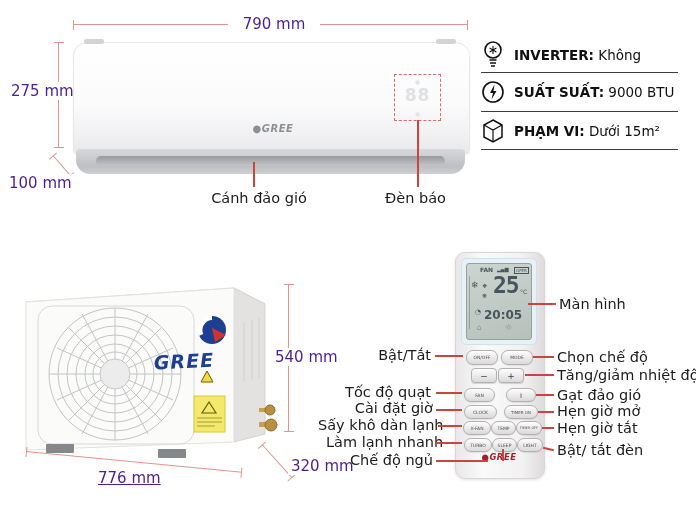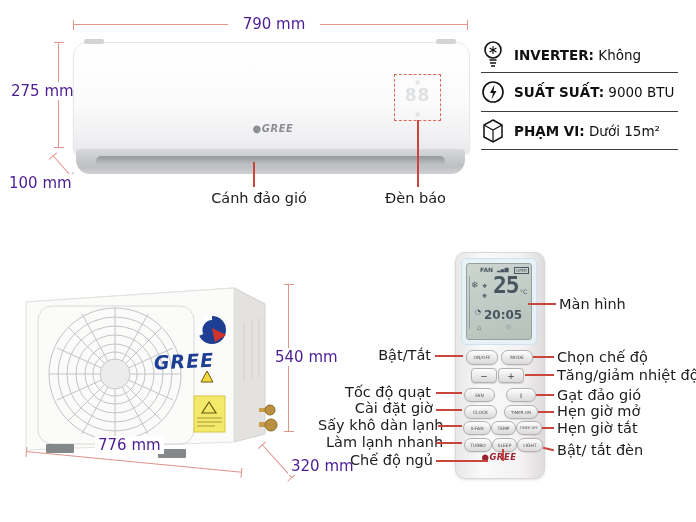--- a/index.html
+++ b/index.html
@@ -144,21 +144,21 @@
       <circle cx="254" cy="148" r="5" fill="#b9903f" stroke="#8a6a2a"></circle>
       <rect x="243" y="160" width="9" height="5" fill="#caa14a"></rect>
       <circle cx="255" cy="163" r="6" fill="#b9903f" stroke="#8a6a2a"></circle>
     </g>
   </svg>
 
   <div class="dimv" style="left:288px;top:284px;height:148px;"></div>
   <div class="dimtext" style="left:272px;top:348px;">540 mm</div>
 
   <div class="dimh" style="left:26px;top:451px;width:217px;transform:rotate(5.5deg);transform-origin:left center;"></div>
-  <div class="dimtext" style="left:95px;top:436px;">776 mm</div>
+  <div class="dimtext" style="left:95px;top:469px;text-decoration:underline;">776 mm</div>
 
   <div class="dimh" style="left:262px;top:444px;width:45px;transform:rotate(48deg);transform-origin:left center;"></div>
   <div class="dimtext" style="left:288px;top:457px;">320 mm</div>
 
   <div class="rc-body"></div>
   <div class="rc-screen"></div>
   <div class="rc-lcd">
     <div class="lcd-el" style="left:13px;top:2px;font-size:6px;font-weight:bold;">FAN</div>
     <div class="lcd-el" style="left:30px;top:2px;font-size:5px;">▂▄▆</div>
     <div class="lcd-el" style="left:47px;top:3px;font-size:4px;border:0.5px solid #46555f;padding:0 1px;">OPER</div>

